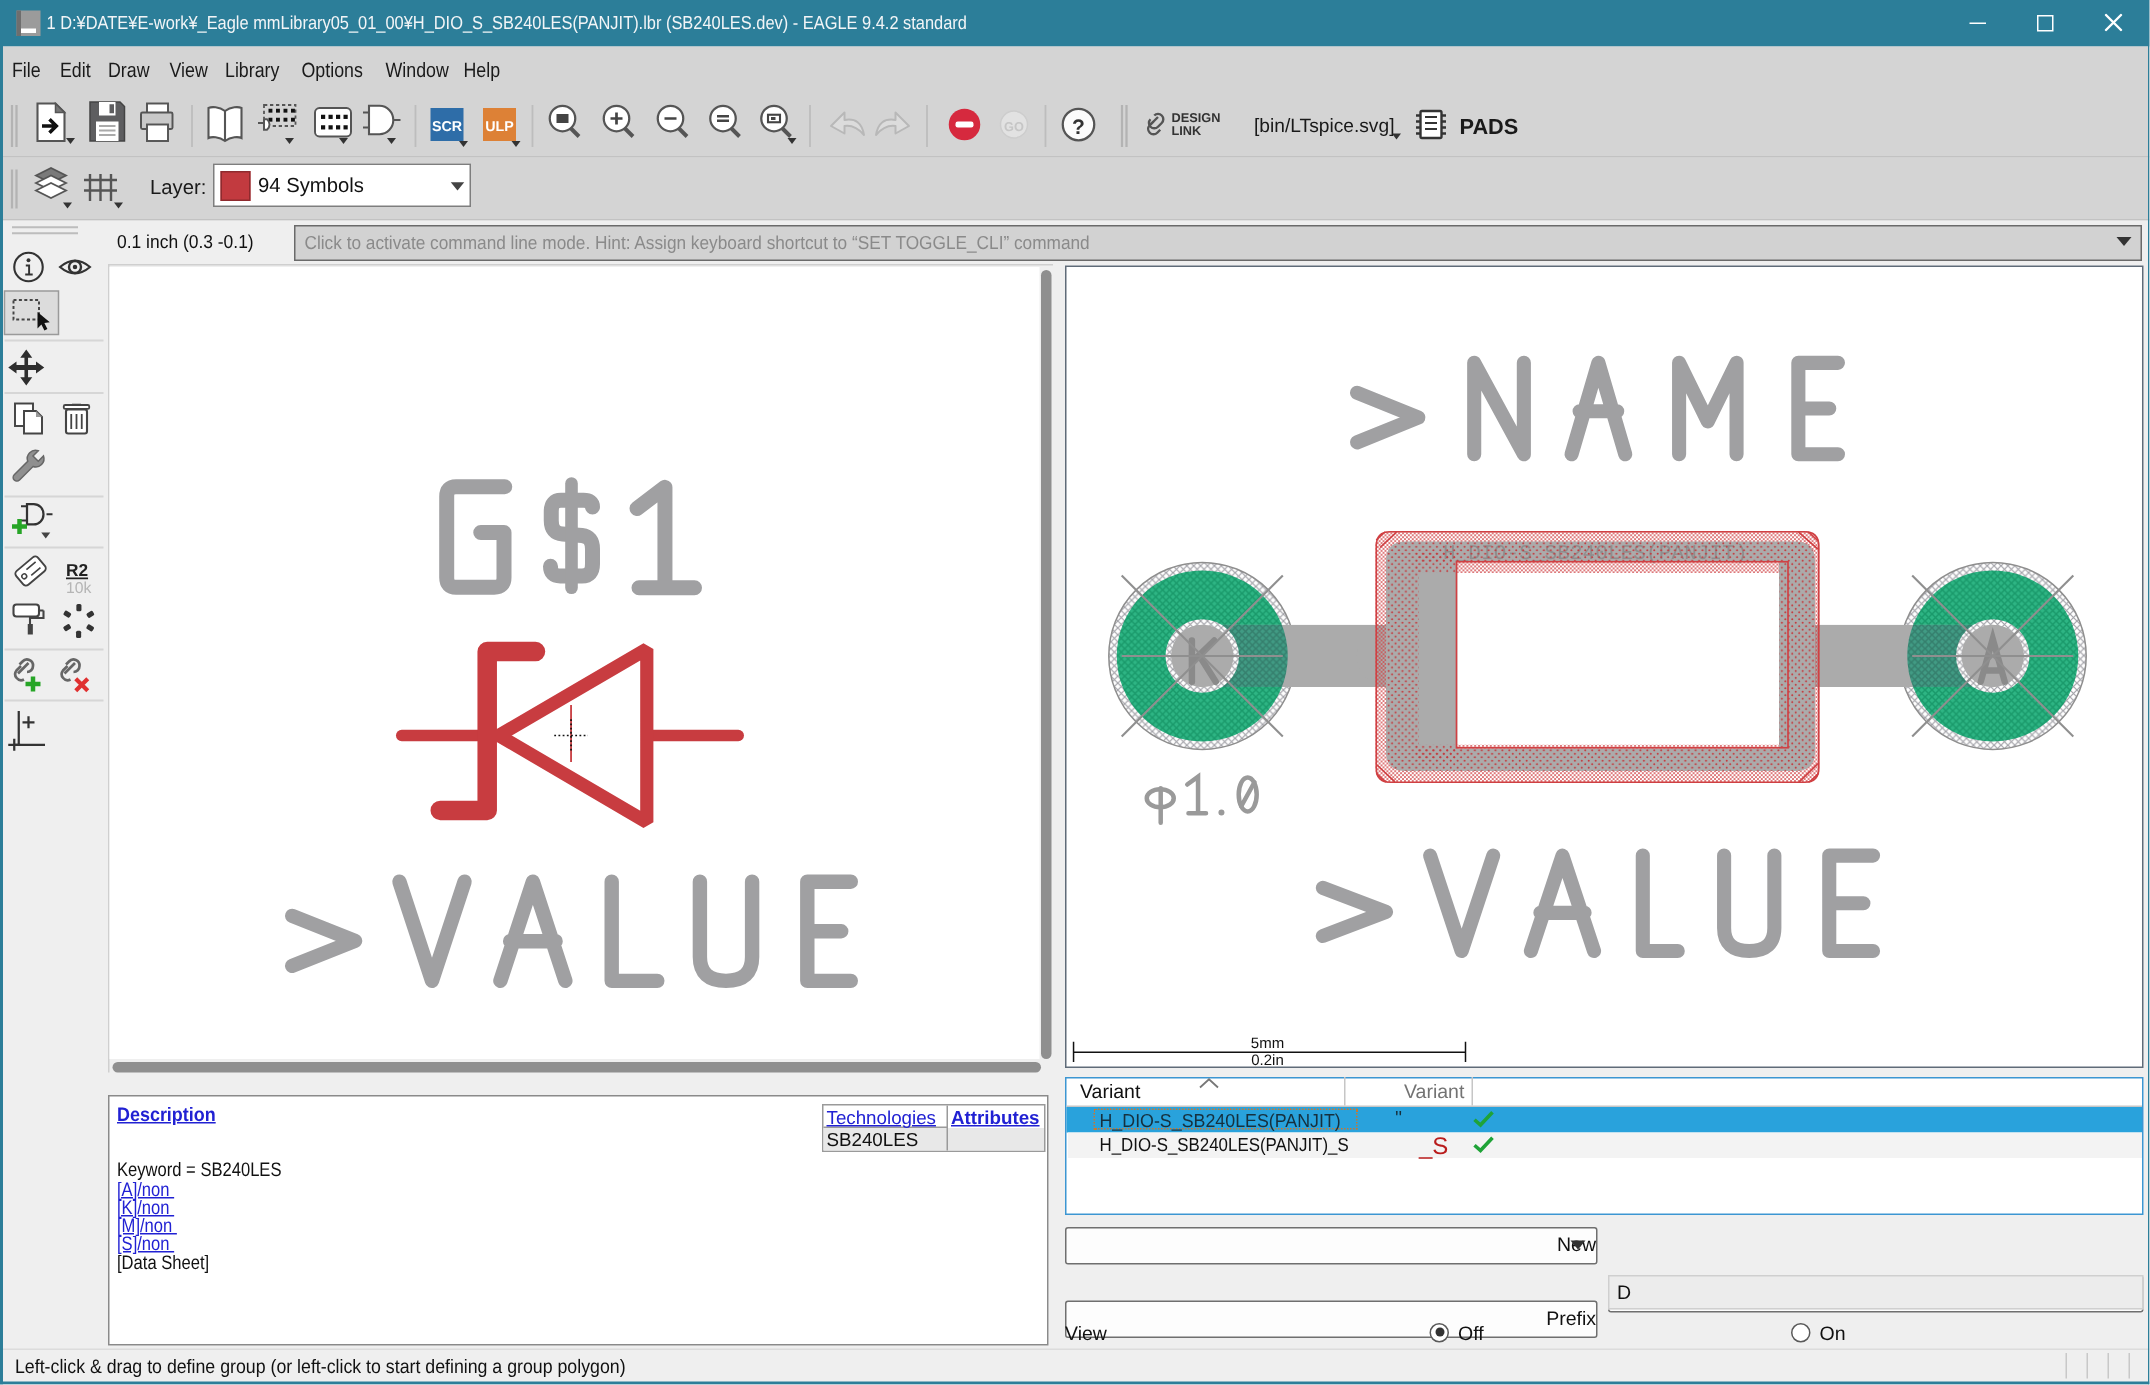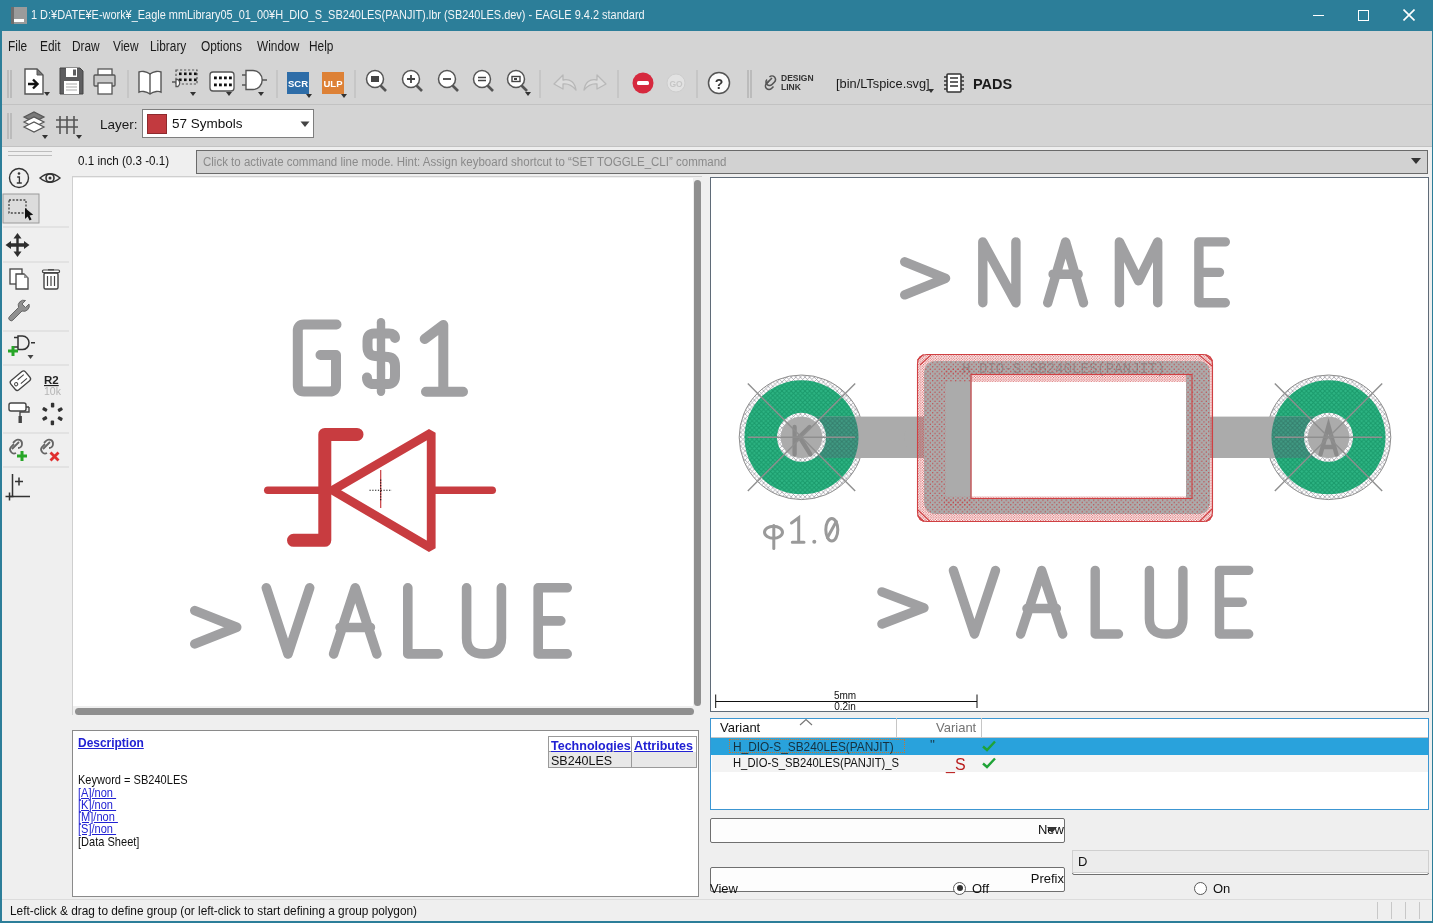--- a/index.html
+++ b/index.html
@@ -126,21 +126,21 @@
       <path d="M24,19 l10,-5 l10,5 l-10,5 z" fill="#fff" transform="translate(0,-2)"></path>
       <path d="M24,24 l10,-5 l10,5 l-10,5 z" fill="#fff" transform="translate(0,-2)"></path>
     </g>
     <path d="M42,30 l6,0 l-3,4 z" fill="#333"></path>
     <path d="M58,12 v18 M65,12 v18 M72,12 v18 M54,16 h22 M54,23 h22" stroke="#555" stroke-width="1.6" transform="translate(2,-1)"></path>
     <path d="M76,30 l6,0 l-3,4 z" fill="#333"></path>
     <text x="100" y="24" font-size="13.5" fill="#1A1A1A">Layer:</text>
   </svg>
 <div class="a" style="left:142px;top:109px;width:172px;height:29px;background:#fff;border:1px solid #7E7E7E;box-sizing:border-box"></div>
 <div class="a" style="left:146.5px;top:113.5px;width:20px;height:20px;background:#C23A3F;border:1px solid #8E2A2E;box-sizing:border-box"></div>
-<div class="a" style="left:172px;top:109px;height:29px;line-height:29px;font-size:13.5px;color:#111">57 Symbols</div>
+<div class="a" style="left:172px;top:109px;height:29px;line-height:29px;font-size:13.5px;color:#111">94 Symbols</div>
 <svg class="a" style="left:300px;top:121px" width="10" height="7">
     <path d="M0.5,0.5 l9,0 l-4.5,5.5 z" fill="#444"></path>
   </svg>
 <div class="a" style="left:72px;top:147px;width:1361px;height:29px;background:#EFEFEF"></div>
 <div class="a" style="left:78px;top:147px;height:29px;line-height:29px;font-size:12.5px;color:#111;white-space:nowrap;transform:scaleX(0.93);transform-origin:0 50%">0.1 inch (0.3 -0.1)</div>
 <div class="a" style="left:196px;top:149.5px;width:1232px;height:24px;background:#D2D2D2;border:1px solid #6A6A6A;box-sizing:border-box"></div>
 <div class="a" style="left:203px;top:149.5px;height:24px;line-height:24px;font-size:12.5px;color:#8A8A8A;white-space:nowrap;transform:scaleX(0.92);transform-origin:0 50%">Click to activate command line mode. Hint: Assign keyboard shortcut to “SET TOGGLE_CLI” command</div>
 <svg class="a" style="left:1410px;top:157px" width="12" height="8">
     <path d="M1,1 l10,0 l-5,6 z" fill="#333"></path>
   </svg>
@@ -322,21 +322,21 @@
       <line x1="715.7" y1="701.5" x2="977" y2="701.5"></line>
       <line x1="715.7" y1="694.5" x2="715.7" y2="708"></line>
       <line x1="977" y1="694.5" x2="977" y2="708"></line>
     </g>
     <text x="845" y="698.5" font-size="10" fill="#111" text-anchor="middle">5mm</text>
     <text x="845" y="710" font-size="10" fill="#111" text-anchor="middle">0.2in</text>
   </svg>
 <div class="a" style="left:72px;top:729.5px;width:627px;height:167px;background:#fff;border:1px solid #8A8A8A;box-sizing:border-box"></div>
 <div class="a" style="left:78px;top:734.5px;font-size:13px;font-weight:bold;color:#2121D3;text-decoration:underline;transform:scaleX(0.92);transform-origin:0 50%">Description</div>
 <div class="a" style="left:548px;top:735.5px;width:149px;height:32px;border:1px solid #9A9A9A;box-sizing:border-box;background:#fff"></div>
-<div class="a" style="left:549px;top:736.5px;width:83px;height:15px;border-right:1px solid #9A9A9A;border-bottom:1px solid #9A9A9A;box-sizing:border-box"><span style="font-size:12.5px;font-weight:bold;color:#2121D3;text-decoration:underline;position:relative;left:2px;top:-1px">Technologies</span></div>
+<div class="a" style="left:549px;top:736.5px;width:83px;height:15px;border-right:1px solid #9A9A9A;border-bottom:1px solid #9A9A9A;box-sizing:border-box"><span style="font-size:12.5px;font-weight:normal;color:#2121D3;text-decoration:underline;position:relative;left:2px;top:-1px">Technologies</span></div>
 <div class="a" style="left:632px;top:736.5px;width:64px;height:29px;border-bottom:1px solid #9A9A9A;box-sizing:border-box"><span style="font-size:12.5px;font-weight:bold;color:#2121D3;text-decoration:underline;position:relative;left:2px;top:-1px">Attributes</span></div>
 <div class="a" style="left:549px;top:751.5px;width:83px;height:15px;border-right:1px solid #9A9A9A;box-sizing:border-box;background:#E8E8E8"><span style="font-size:12.5px;color:#111;position:relative;left:2px;top:-1px">SB240LES</span></div>
 <div class="a" style="left:632px;top:751.5px;width:64px;height:15px;background:#E8E8E8"></div>
 <div class="a" style="left:78px;top:771.5px;font-size:13px;color:#111;transform:scaleX(0.85);transform-origin:0 50%;white-space:nowrap">Keyword = SB240LES</div>
 <div class="a" style="left:78px;top:784.5px;font-size:13px;color:#2121D3;text-decoration:underline;white-space:pre;transform:scaleX(0.85);transform-origin:0 50%">[A]/non </div>
 <div class="a" style="left:78px;top:796.8px;font-size:13px;color:#2121D3;text-decoration:underline;white-space:pre;transform:scaleX(0.85);transform-origin:0 50%">[K]/non </div>
 <div class="a" style="left:78px;top:809.1px;font-size:13px;color:#2121D3;text-decoration:underline;white-space:pre;transform:scaleX(0.85);transform-origin:0 50%">[M]/non </div>
 <div class="a" style="left:78px;top:821.4px;font-size:13px;color:#2121D3;text-decoration:underline;white-space:pre;transform:scaleX(0.85);transform-origin:0 50%">[S]/non </div>
 <div class="a" style="left:78px;top:833.5px;font-size:13px;color:#111;transform:scaleX(0.85);transform-origin:0 50%">[Data Sheet]</div>
 <div class="a" style="left:710px;top:717.5px;width:719px;height:92px;background:#fff;border:1px solid #3C96D2;box-sizing:border-box"></div>

